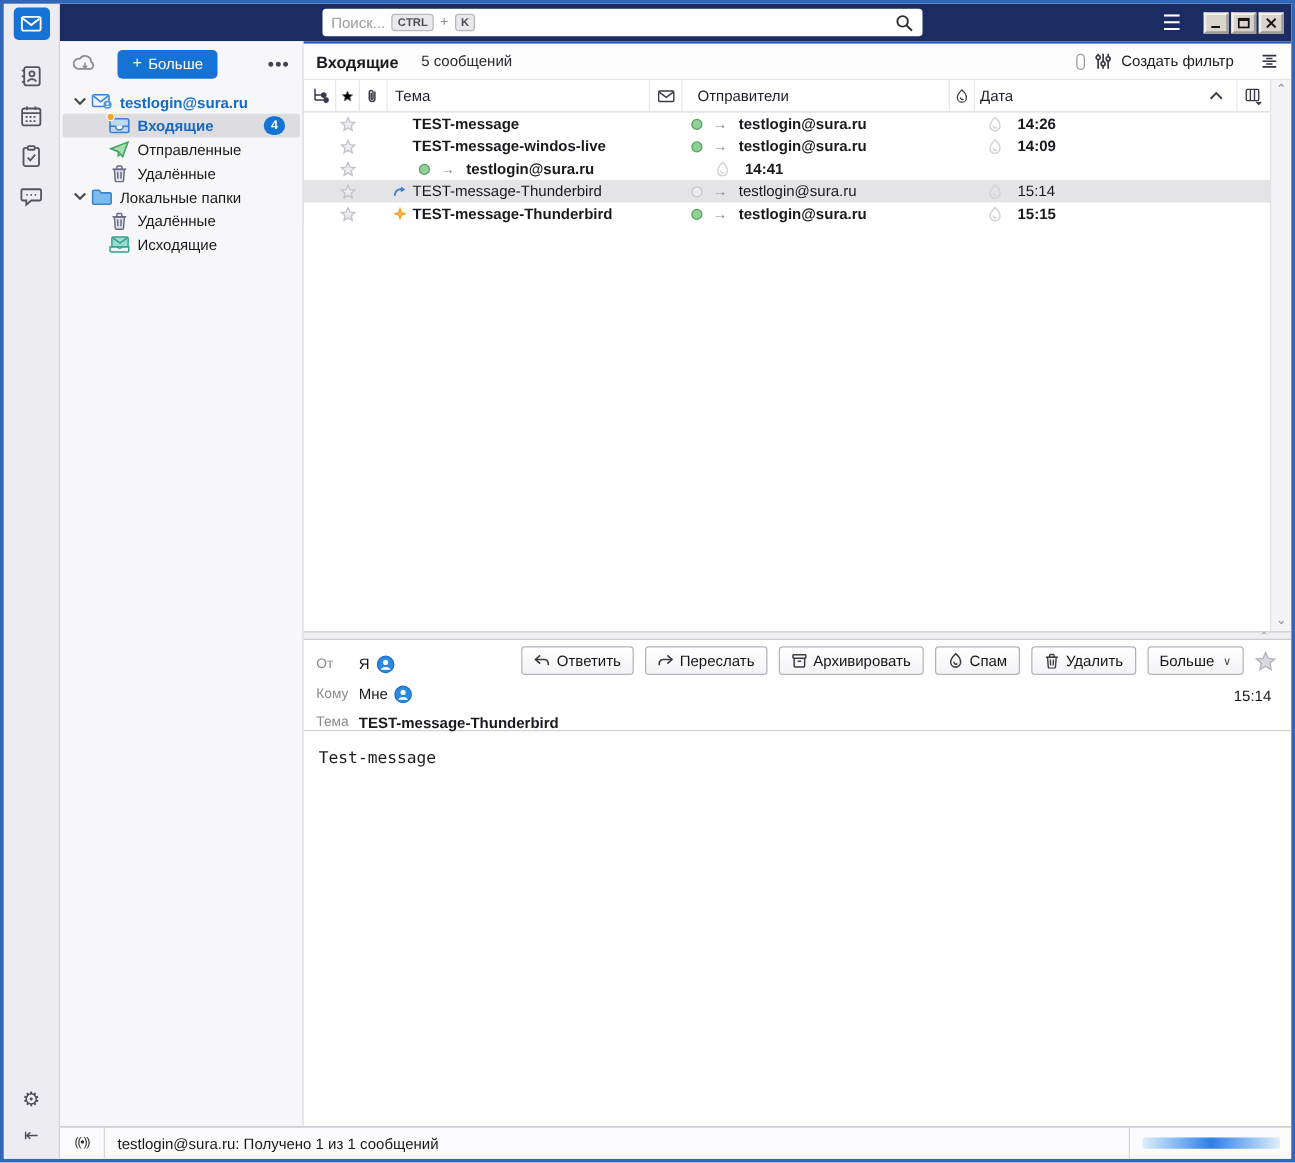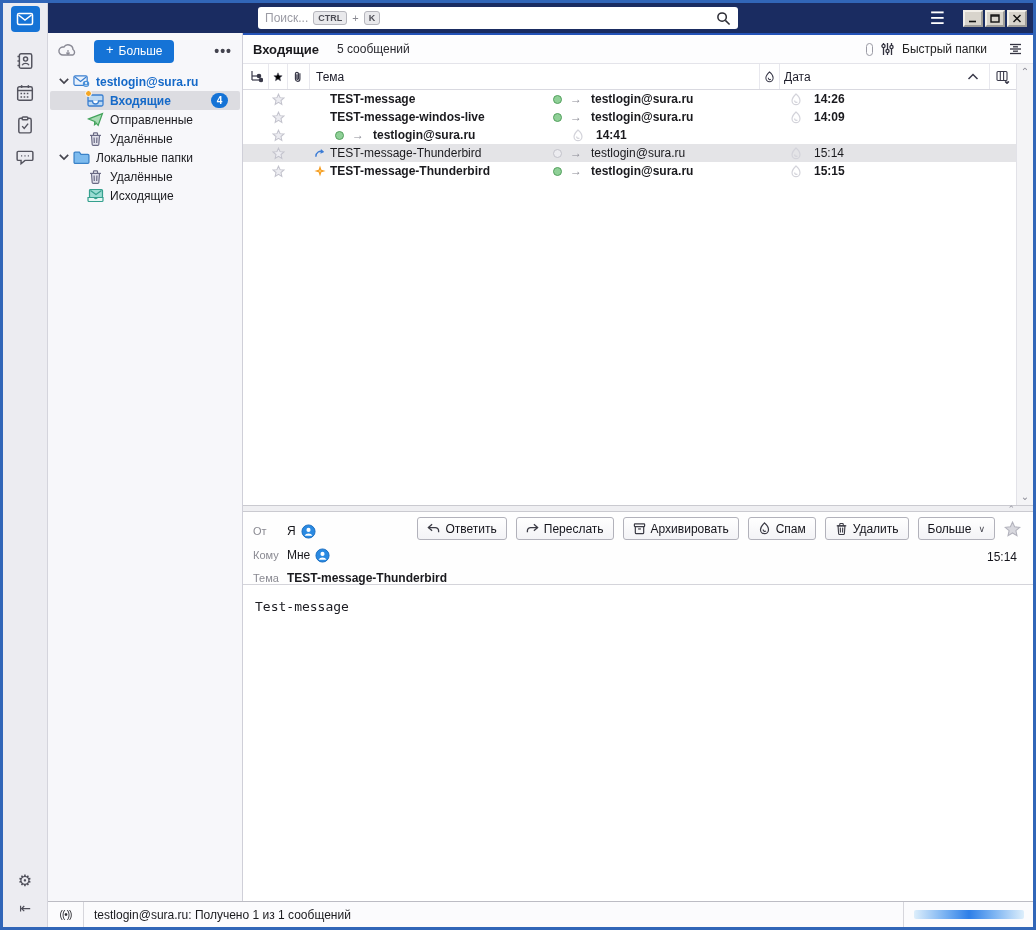--- a/index.html
+++ b/index.html
@@ -360,21 +360,21 @@
             <span class="ic">
               <svg viewBox="0 0 14 14" fill="none" stroke="currentColor" stroke-width="1.3">
                 <line x1="3" y1="1" x2="3" y2="13"></line>
                   <line x1="7" y1="1" x2="7" y2="13"></line>
                   <line x1="11" y1="1" x2="11" y2="13"></line>
                 <circle cx="3" cy="4" r="1.6" fill="#fff"></circle>
                   <circle cx="7" cy="9" r="1.6" fill="#fff"></circle>
                   <circle cx="11" cy="5" r="1.6" fill="#fff"></circle>
                 </svg>
             </span>
-            <span>Быстрый папки</span>
+            <span>Создать фильтр</span>
             <span class="ic lh-disp">
               <svg viewBox="0 0 15 14" fill="none" stroke="currentColor" stroke-width="1.3">
                 <line x1="2" y1="2.5" x2="13" y2="2.5"></line>
                   <line x1="2" y1="7" x2="13" y2="7"></line>
                   <line x1="2" y1="11.5" x2="13" y2="11.5"></line>
                 <line x1="5" y1="4.8" x2="10" y2="4.8"></line>
                   <line x1="5" y1="9.2" x2="10" y2="9.2"></line>
                 </svg>
             </span>
           </div>
@@ -404,20 +404,31 @@
               <div class="ch-cell ch-ic c-clip">
                 <span class="ic">
                     <svg viewBox="0 0 14 14" fill="none" stroke="currentColor" stroke-width="1.3">
                   <path d="M8.5 3 v6.2 a2.4 2.4 0 0 1 -4.8 0 V3.6 a1.6 1.6 0 0 1 3.2 0 v5.2 a0.8 0.8 0 0 1 -1.6 0 V4"></path>
                     </svg>
                   </span>
               </div>
               <div class="ch-cell c-subj">
                 <span>Тема</span>
               </div>
+              <div class="ch-cell c-corr" style="padding:0">
+                <div class="ch-cell ch-ic ch-envcell" style="border-right:1px solid #e8e8ee;height:100%">
+                  <span class="ic">
+                      <svg viewBox="0 0 15 12" fill="none" stroke="currentColor" stroke-width="1.2">
+                    <rect x="1" y="1.5" width="13" height="9" rx="1"></rect>
+                        <path d="M1.5 2.5 L7.5 7 L13.5 2.5"></path>
+                      </svg>
+                    </span>
+                </div>
+                <span class="ch-corr-label">Отправители</span>
+              </div>
               <div class="ch-cell ch-ic c-junk">
                 <span class="ic">
                     <svg viewBox="0 0 13 14" fill="none" stroke="currentColor" stroke-width="1.2">
                   <path d="M6.5 1 C9 3 10.8 5 10.8 8.3 a4.3 4.3 0 0 1 -8.6 0 C2.2 5.5 4 3.5 6.5 1z"></path>
                   <path d="M5 8 a1.8 2.2 0 0 0 3 1.5"></path>
                     </svg>
                   </span>
               </div>
               <div class="ch-cell c-date">
                 <span>Дата</span>

